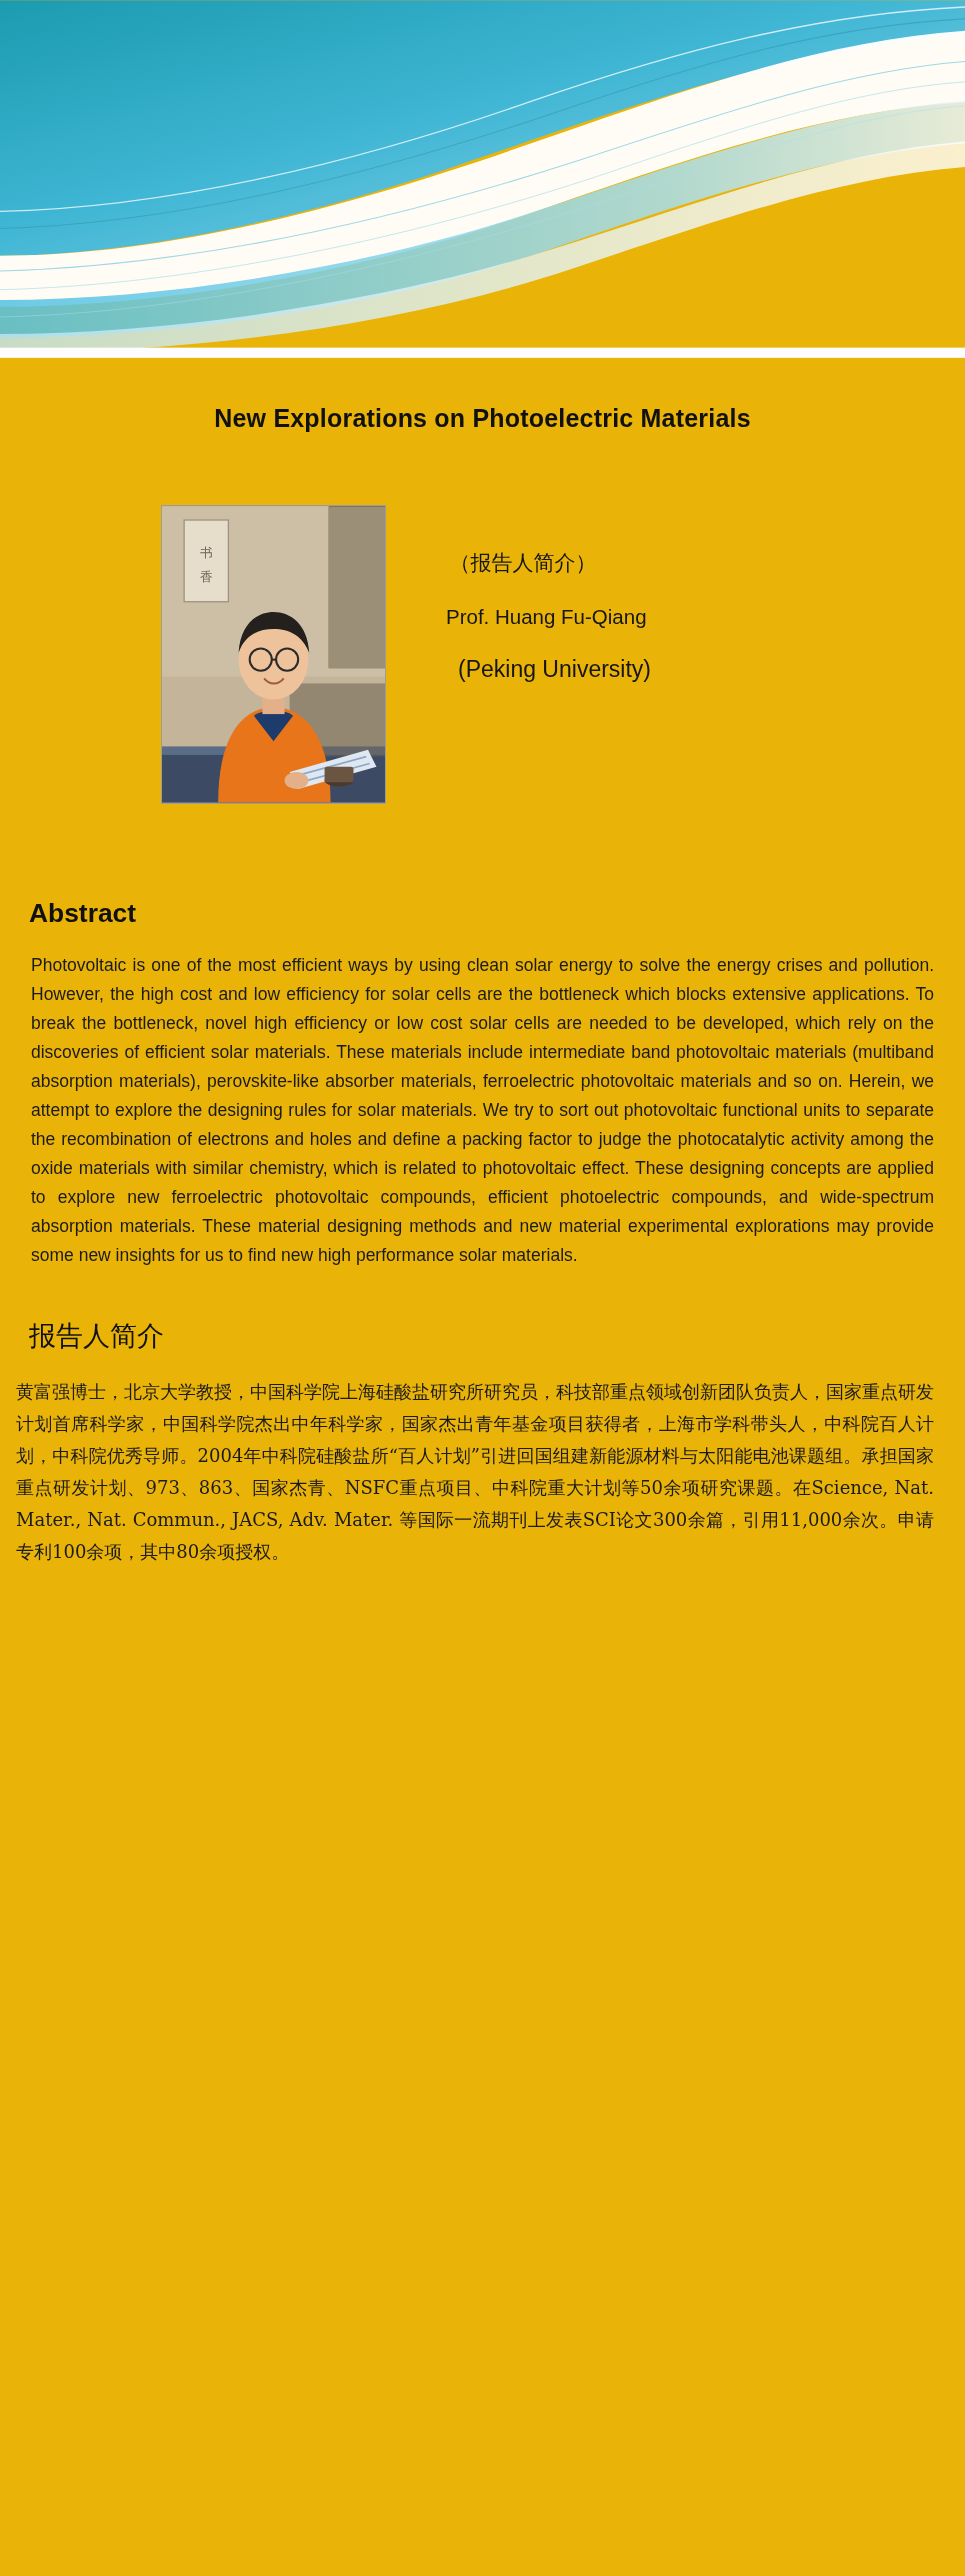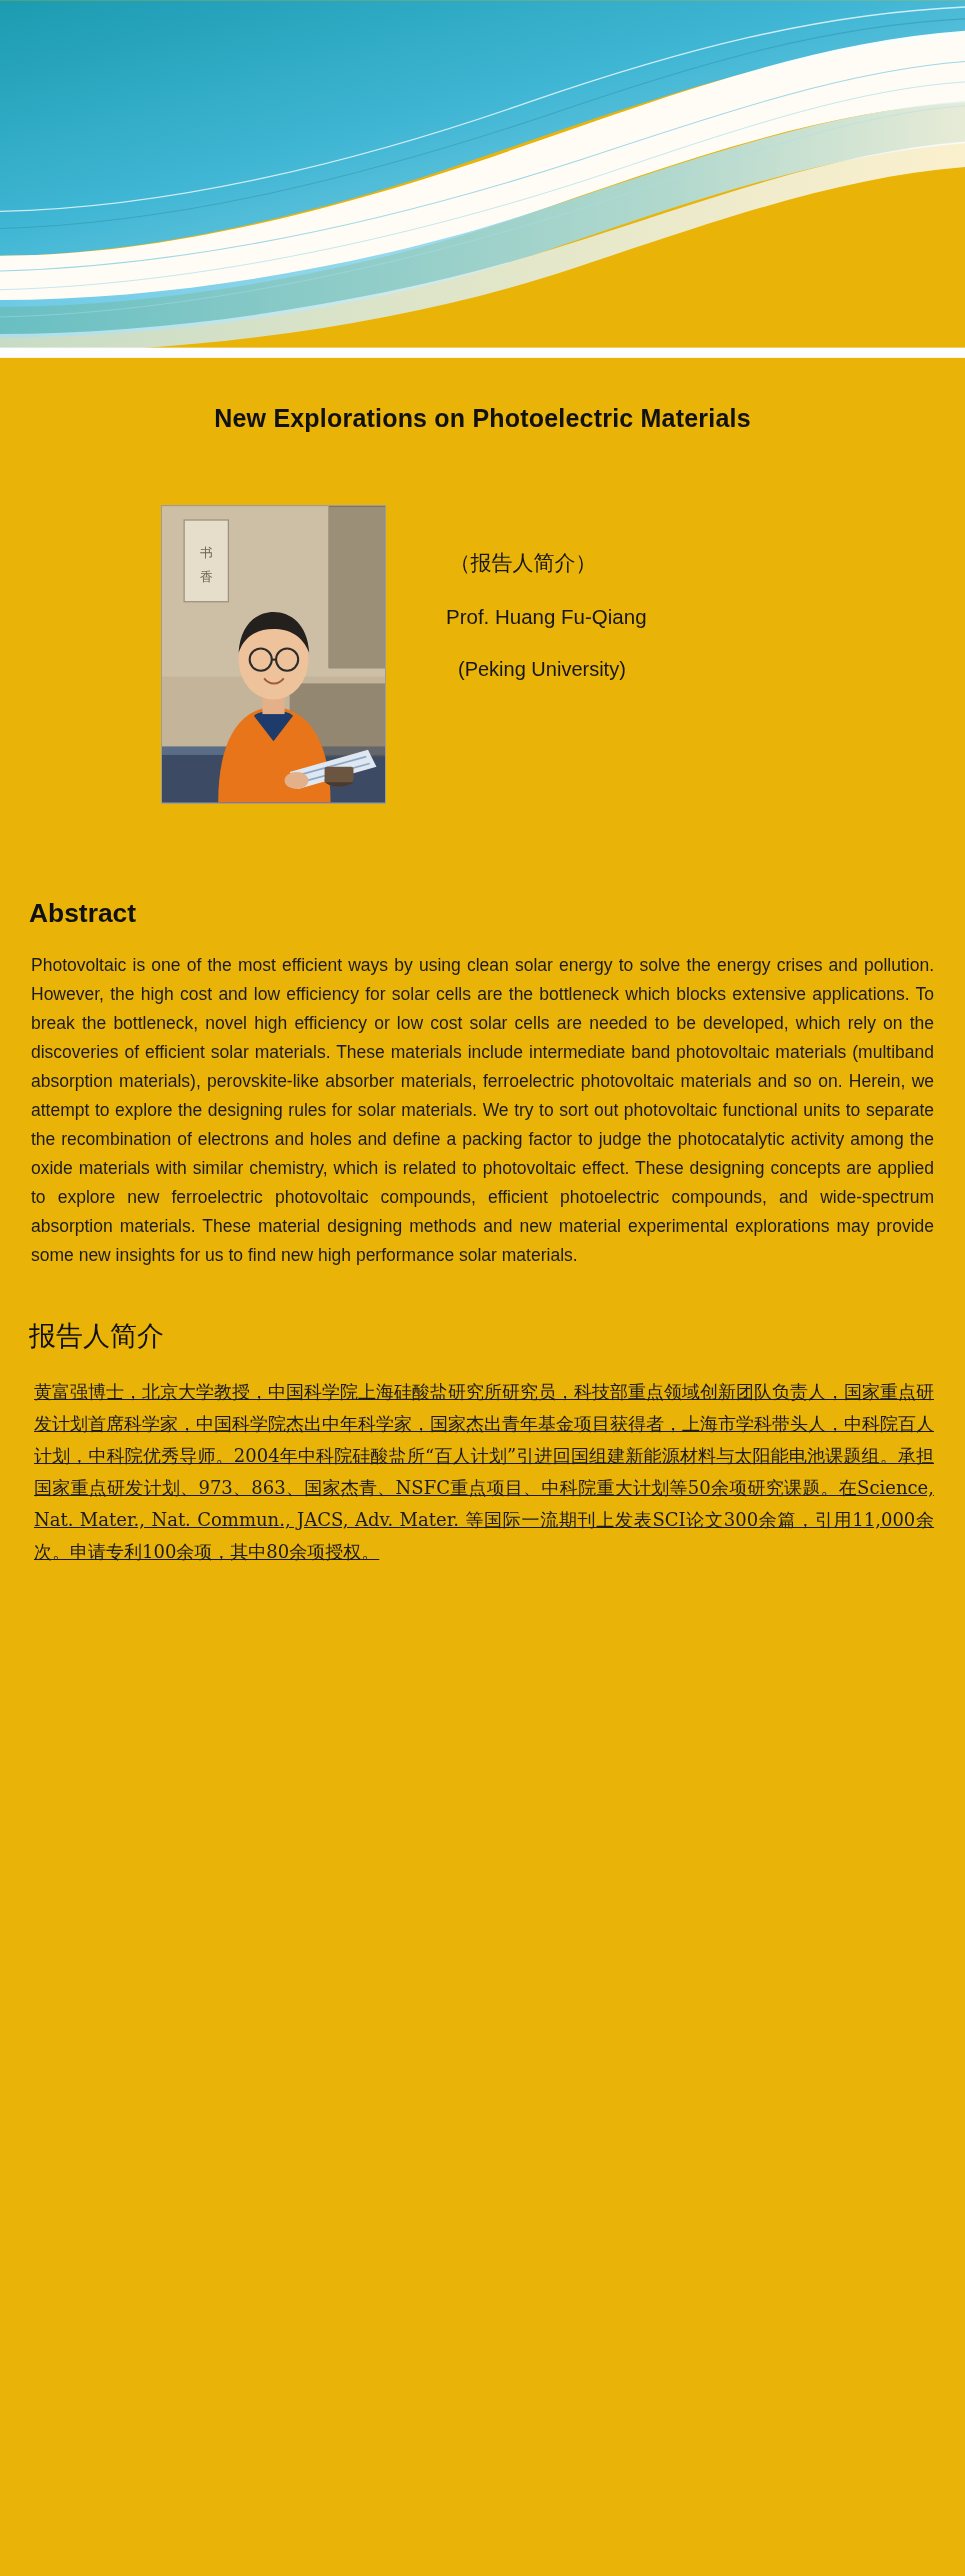--- a/index.html
+++ b/index.html
@@ -89,21 +89,21 @@
   }
   .sp-line.cn2 {
     font-weight: normal;
     font-family: "DejaVu Sans", "Liberation Sans", sans-serif;
     padding-left: 3.4px;
   }
   .sp-line.en {
     font-size: 20.5px;
   }
   .sp-line.en2 {
-    font-size: 20px;
+    font-size: 23px;
     padding-left: 12px;
   }
 
   .section-heading {
     margin: 94px 0 0 29px;
     font-size: 26.4px;
     font-weight: bold;
     color: #111111;
   }
   .abstract-text {
@@ -115,27 +115,26 @@
     color: #1b1b1b;
   }
 
   .section-heading-cn {
     margin: 48px 0 0 29px;
     font-size: 27px;
     font-family: "DejaVu Serif", "Liberation Serif", serif;
     color: #111111;
   }
   .bio-text {
-    margin: 22px 31px 0 34px;
+    margin: 22px 31px 0 16px;
     font-size: 18px;
     line-height: 32px;
     text-align: justify;
     color: #1b1b1b;
     font-family: "DejaVu Serif", "Liberation Serif", serif;
-    text-decoration: underline;
   }
 </style>
 </head>
 <body>
 
 <div class="poster">
 
   <div class="banner">
     <svg width="965" height="358" viewBox="0 0 1133 420" xmlns="http://www.w3.org/2000/svg">
       <defs>

